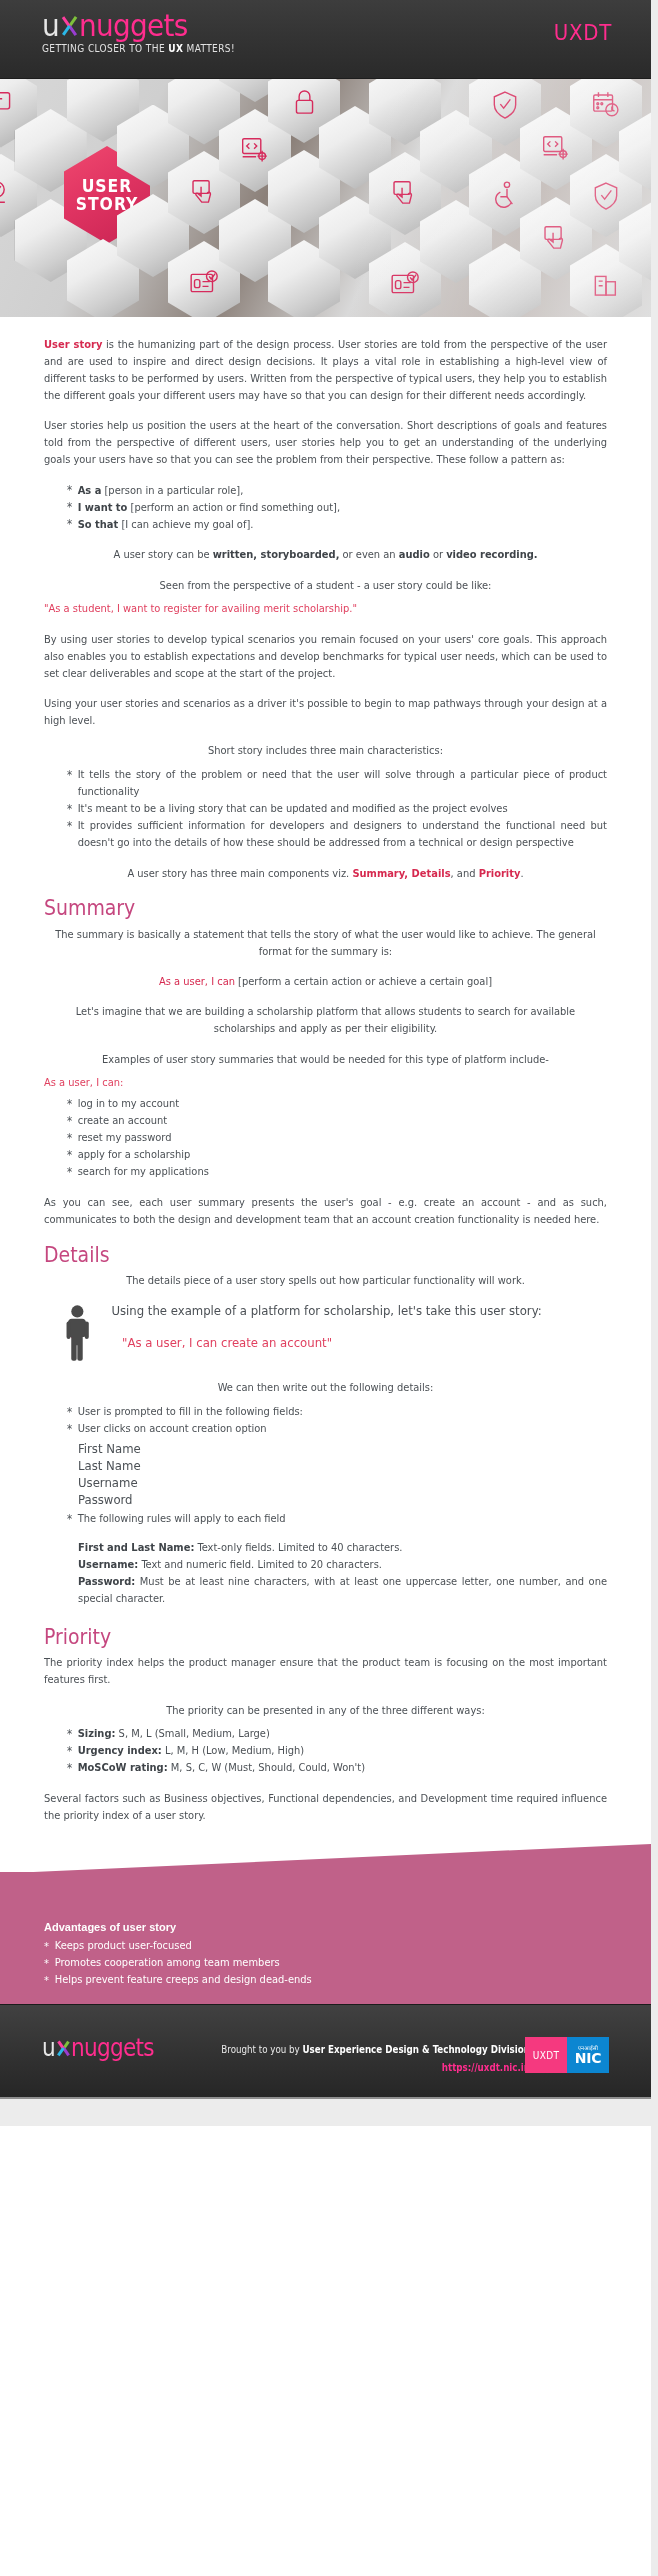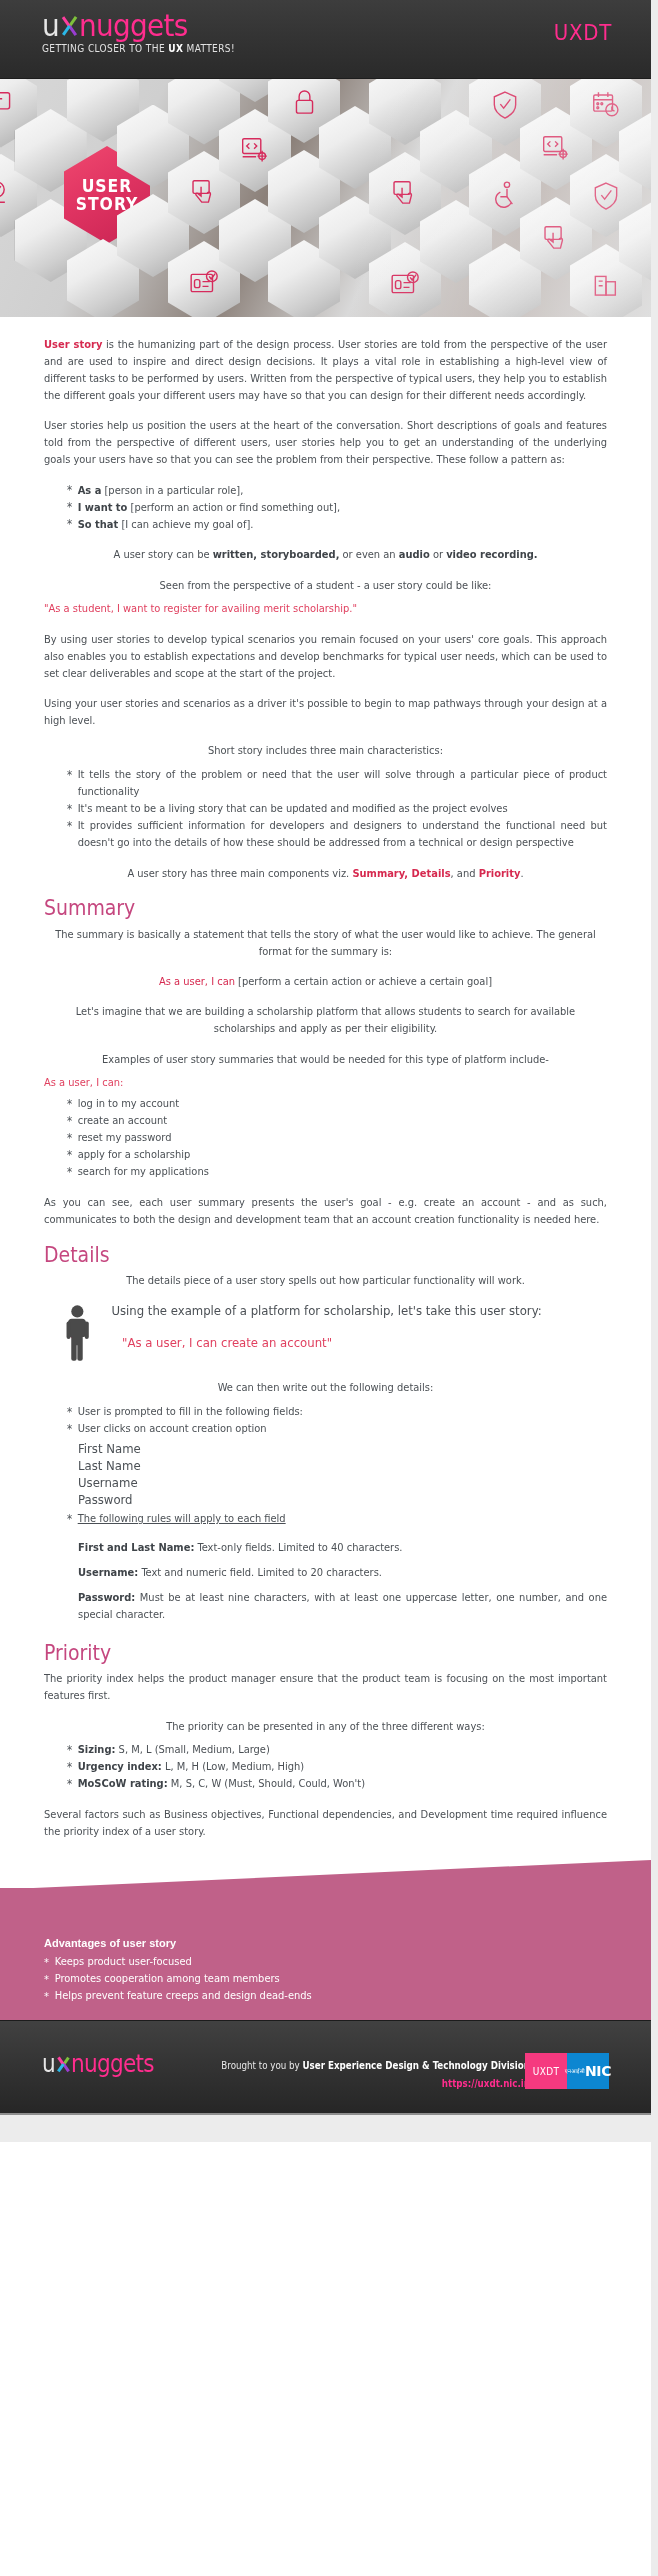--- a/index.html
+++ b/index.html
@@ -115,21 +115,21 @@
     content: "*"; position: absolute; left: 0; top: 0.7px; font-size: 11.4px; color:#4b5055;
   }
   ul.star.nj > li { text-align: left; }
 
   ul.plain {
     list-style: none; margin: 2.7px 0 2.7px 0; padding: 0 0 0 34px;
   }
   ul.plain > li { font-size: 13px; line-height: 17px; color:#4b5055; }
 
   ul.rules { list-style:none; margin: 2.7px 0 17.4px 0; padding: 0 0 0 34px; }
-  ul.rules > li { font-size: 11px; line-height: 17px; text-align: justify; color:#4b5055;margin-top:8px; }
+  ul.rules > li { font-size: 11px; line-height: 17px; text-align: justify; color:#4b5055; }
 
   h2.section {
     font-family: "DejaVu Sans Condensed","Liberation Sans", sans-serif;
     font-size: 21px; font-weight: 400; color: #c5477f; letter-spacing: 0;
     margin: 14.7px 0 5.4px 0; line-height: 24px;
   }
 
   
   .figrow { display: flex; gap: 14.7px; margin: 10.7px 0 14.7px 0; padding-left: 14.7px; }
   .figrow .figicon { width: 38px; flex: 0 0 38px; padding-top: 1.3px; }
@@ -184,21 +184,21 @@
   .f-url { color:#ff2d8e; font-weight:700; font-size:9.7px; display:block; margin-top:2.7px;}
   .f-badges { position:absolute; right:42px; top:32px; display:flex; }
   .badge-uxdt {
     width:42px; height:36px; background:#f5397f; color:#ffffff;
     display:flex; align-items:center; justify-content:center;
     font-family:"DejaVu Sans Condensed","Liberation Sans",sans-serif;
     font-size:10px; letter-spacing:0.3px;
   }
   .badge-nic {
     width:42px; height:36px; background:#0c86d1; color:#ffffff;
-    display:flex; flex-direction:row; align-items:center; justify-content:center;
+    display:flex; flex-direction:column; align-items:center; justify-content:center;
     font-family:"DejaVu Sans","Liberation Sans",sans-serif;
   }
   .badge-nic .hi { font-size:5.4px; line-height:6px; letter-spacing:0.2px; }
   .badge-nic .nic { font-size:14px; line-height:14.7px; font-weight:700; letter-spacing:-0.3px; }
   .tail { height: 27px; background:#ececec; }
 </style>
 </head>
 <body>
 
 <div class="page">
@@ -454,21 +454,21 @@
     <ul class="star nj" style="margin-bottom:1.3px;">
       <li>User is prompted to fill in the following fields:</li>
       <li>User clicks on account creation option</li>
     </ul>
     <ul class="plain">
       <li>First Name</li>
       <li>Last Name</li>
       <li>Username</li>
       <li>Password</li>
     </ul>
-    <ul class="star nj" style="margin-bottom:12px;text-decoration:underline;">
+    <ul class="star nj" style="margin-bottom:12px;">
       <li>The following rules will apply to each field</li>
     </ul>
     <ul class="rules">
       <li><b class="bd">First and Last Name:</b><span> Text-only fields. Limited to 40 characters.</span></li>
       <li><b class="bd">Username:</b><span> Text and numeric field. Limited to 20 characters.</span></li>
       <li><b class="bd">Password:</b><span> Must be at least nine characters, with at least one uppercase letter, one number, and one special character.</span></li>
     </ul>
 
     <h2 class="section">Priority</h2>
     <p class="body">The priority index helps the product manager ensure that the product team is focusing on the most important features first.</p>

